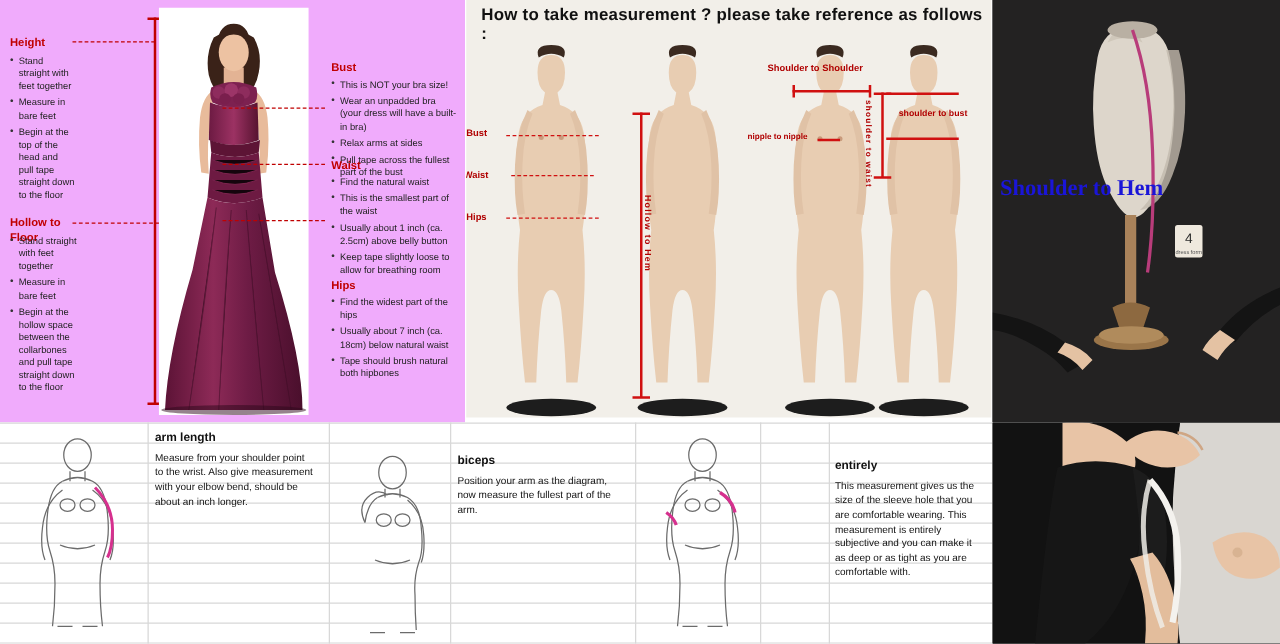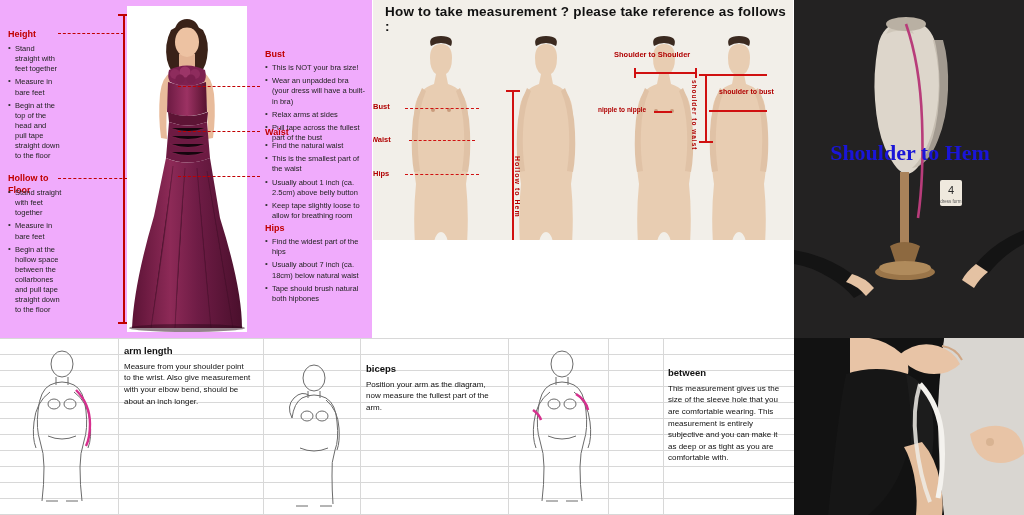--- a/index.html
+++ b/index.html
@@ -14,32 +14,32 @@
   .p1-bullets li{position:relative;padding-left:7px;margin-bottom:3px;font-size:7.5px;color:#222;}
   .p1-bullets li:before{content:"\2022";position:absolute;left:0;top:-1px;font-size:8px;color:#333;}
   .dressbox{position:absolute;left:127px;top:6px;width:120px;height:326px;}
   .dress-svg{display:block;}
   
   .vbar{position:absolute;background:#c00000;}
   .hbar{position:absolute;background:#c00000;}
   .dashline{position:absolute;border-top:1px dashed #c00000;height:0;}
 
   
-  .panel2{position:absolute;left:373px;top:0;width:420px;height:240px;background:#f2efe9;overflow:hidden;}
+  .panel2{position:absolute;left:373px;top:0;width:420px;height:334px;background:#f2efe9;overflow:hidden;}
   .p2-title{position:absolute;left:12px;top:4px;font-size:13.5px;font-weight:bold;color:#111;letter-spacing:.2px;}
   .fig{position:absolute;top:28px;width:96px;height:306px;}
   .fig-label{position:absolute;font-size:7.5px;font-weight:bold;color:#b00000;}
   .vert-label{position:absolute;font-size:7px;font-weight:bold;color:#b00000;writing-mode:vertical-rl;text-orientation:mixed;letter-spacing:1px;}
   .redline{position:absolute;background:#d01010;height:1.5px;}
   .reddash{position:absolute;border-top:1.5px dashed #d01010;height:0;}
   .redvert{position:absolute;background:#d01010;width:1.5px;}
 
   
   .panel3{position:absolute;left:794px;top:0;width:230px;height:338px;background:#1b1b1b;overflow:hidden;}
-  .sh-hem{position:absolute;left:6px;top:140px;width:220px;text-align:center;font-size:22px;font-weight:bold;color:#1a15d8;font-family:"Liberation Serif",serif;}
+  .sh-hem{position:absolute;left:6px;top:140px;width:220px;text-align:left;font-size:18px;font-weight:bold;color:#1a15d8;font-family:"Liberation Serif",serif;}
 
   
   .bottom{position:absolute;left:0;top:338px;width:874px;height:177px;background:#fff;}
   .ruled{position:absolute;left:0;top:0;width:794px;height:177px;}
   .rl{position:absolute;left:0;width:794px;height:1px;background:#d8d8d8;}
   .vl{position:absolute;top:0;width:1px;height:177px;background:#d8d8d8;}
   .note{position:absolute;font-size:8px;line-height:1.45;color:#111;}
   .note b{font-size:9.5px;}
   .bottomphoto{position:absolute;left:794px;top:338px;width:230px;height:177px;background:#161616;overflow:hidden;}
   .sketch{position:absolute;}
@@ -352,21 +352,21 @@
       <b>arm length</b>
       <div style="margin-top:3px;">Measure from your shoulder point to the wrist. Also give measurement with your elbow bend, should be about an inch longer.</div>
     </div>
 
     <div class="note" style="left:366px;top:24px;width:132px;">
       <b>biceps</b>
       <div style="margin-top:3px;">Position your arm as the diagram, now measure the fullest part of the arm.</div>
     </div>
 
     <div class="note" style="left:668px;top:28px;width:120px;">
-      <b>between</b>
+      <b>entirely</b>
       <div style="margin-top:3px;">This measurement gives us the size of the sleeve hole that you are comfortable wearing. This measurement is entirely subjective and you can make it as deep or as tight as you are comfortable with.</div>
     </div>
   </div>
 
   <div class="bottomphoto">
     <svg width="230" height="177" viewBox="0 0 230 177">
       <rect width="230" height="177" fill="#0f0f0f"></rect>
 
       <path d="M150,0 l80,0 l0,177 l-80,0 q-14,-60 0,-177z" fill="#d9d6d1"></path>
       <path d="M0,0 l150,0 q-12,60 0,177 l-150,0z" fill="#121212"></path>

